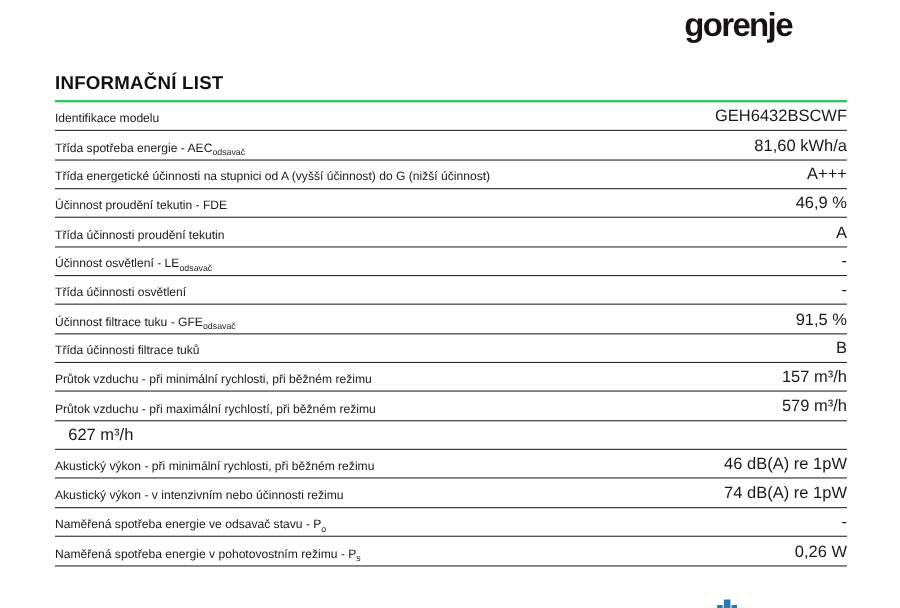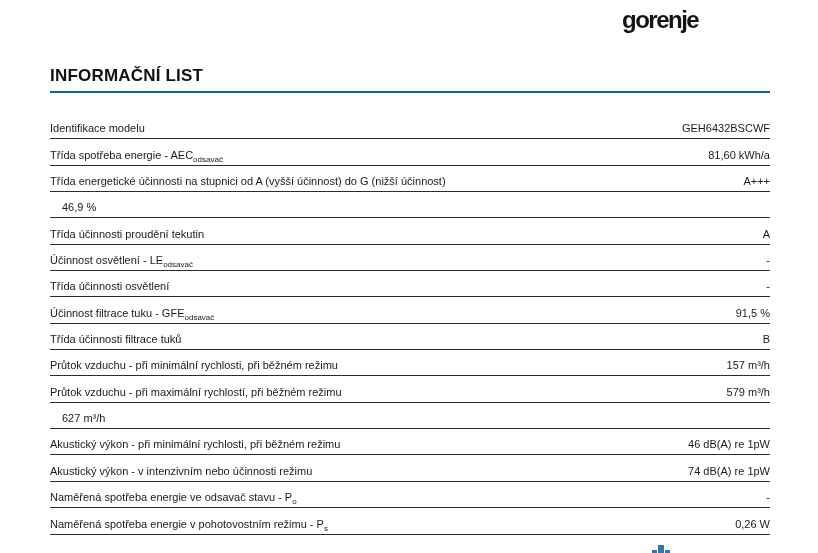--- a/index.html
+++ b/index.html
@@ -12,65 +12,64 @@
     height: 553px;
     position: relative;
     overflow: hidden;
     font-family: "Liberation Sans", "DejaVu Sans", sans-serif;
     color: #1a1a1a;
   }
   .logo {
     position: absolute;
     top: 6px;
     left: 622px;
-    font-size: 24px;
+    font-size: 30px;
     font-weight: 700;
     letter-spacing: -1.5px;
     color: #171312;
     line-height: 1.2;
   }
   .sheet {
     position: absolute;
     left: 50px;
     top: 66px;
     width: 720px;
   }
   .title {
     font-size: 17px;
     font-weight: 700;
     letter-spacing: 0.2px;
     color: #111;
     padding-bottom: 5px;
-    border-bottom: 2px solid #0369a1;
+    border-bottom: 2px solid #22c55e;
     transform-origin: left bottom;
   }
   .table {
     width: 100%;
-    margin-top: 20px;
   }
   .row {
     height: 26.35px;
     box-sizing: border-box;
     display: flex;
     justify-content: space-between;
     align-items: flex-end;
     padding-bottom: 4px;
     border-bottom: 1px solid #2b2b2b;
   }
   .row-label {
     font-size: 11px;
     white-space: nowrap;
     color: #1a1a1a;
   }
   .row-label sub {
     font-size: 8px;
     line-height: 0;
   }
   .row-value {
-    font-size: 11px;
+    font-size: 15px;
     white-space: nowrap;
     text-align: right;
     color: #1a1a1a;
     padding-left: 12px;
   }
   .footer-icon {
     position: absolute;
     left: 652px;
     top: 545px;
     width: 20px;
@@ -98,20 +97,21 @@
       </div>
       <div class="row">
         <div class="row-label"><span>Třída spotřeba energie - AEC</span><sub>odsavač</sub></div>
         <div class="row-value">81,60 kWh/a</div>
       </div>
       <div class="row">
         <div class="row-label"><span>Třída energetické účinnosti na stupnici od A (vyšší účinnost) do G (nižší účinnost)</span></div>
         <div class="row-value">A+++</div>
       </div>
       <div class="row">
+        <div class="row-label"><span>Účinnost proudění tekutin - FDE</span></div>
         <div class="row-value">46,9 %</div>
       </div>
       <div class="row">
         <div class="row-label"><span>Třída účinnosti proudění tekutin</span></div>
         <div class="row-value">A</div>
       </div>
       <div class="row">
         <div class="row-label"><span>Účinnost osvětlení - LE</span><sub>odsavač</sub></div>
         <div class="row-value">-</div>
       </div>

